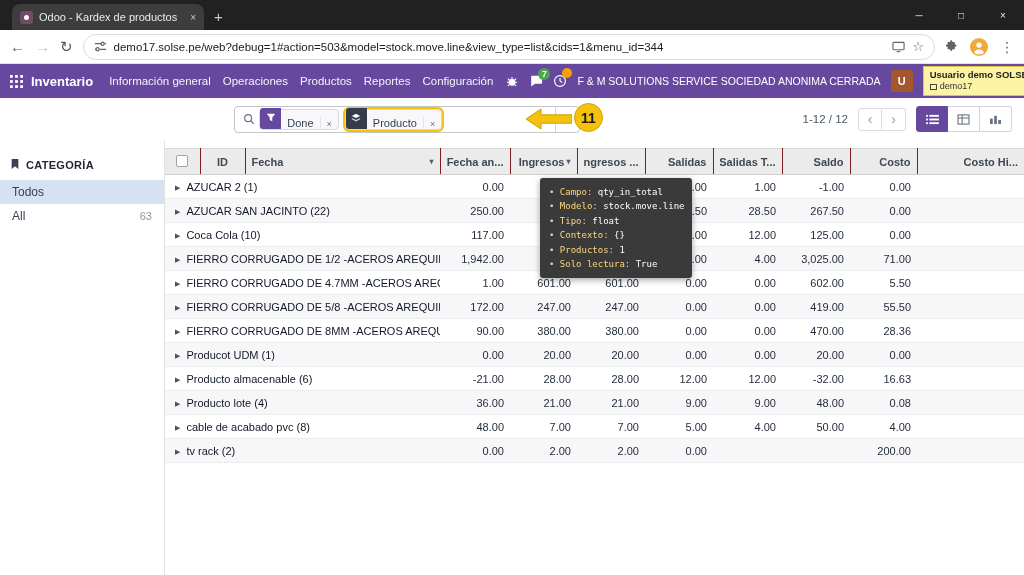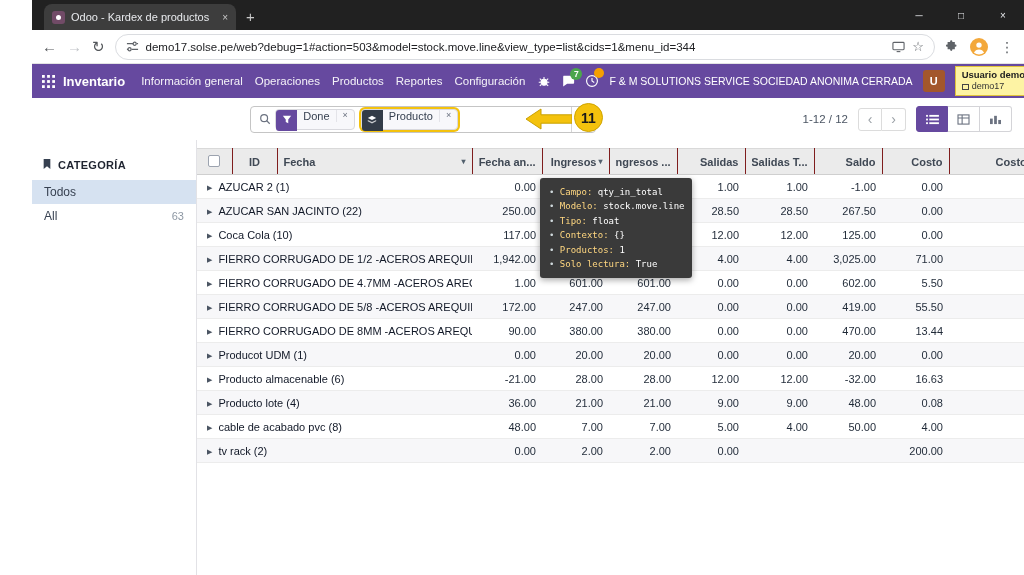--- a/index.html
+++ b/index.html
@@ -1,18 +1,18 @@
 <!DOCTYPE html>
 <html><head>
 <meta charset="utf-8">
 <style>
   * { box-sizing: border-box; margin: 0; padding: 0; }
   html,body { width:1024px; height:575px; overflow:hidden; }
   body { font-family:"Liberation Sans", sans-serif; background:#fff; }
-  .screen { position:relative; width:1024px; height:476px;padding-left:32px; }
+  .screen { position:relative; width:1024px; height:476px; }
 
   
   .titlebar { height:30px; background:#212121; display:flex; align-items:flex-end; }
   .tab { margin-left:12px; height:26px; width:192px; background:#3d3d3d; border-radius:8px 8px 0 0;
          display:flex; align-items:center; padding:0 8px; gap:6px; color:#e8eaed; font-size:11px; }
   .favicon { width:13px; height:13px; border-radius:3px; background:#714B67; display:flex; align-items:center; justify-content:center; flex:none; }
   .fav-dot { width:5px; height:5px; border-radius:50%; background:#fff; }
   .tab-title { flex:1; white-space:nowrap; overflow:hidden; }
   .tab-close { font-size:10px; color:#c9c9c9; }
   .new-tab { color:#c9c9c9; font-size:15px; margin:0 0 5px 10px; }
@@ -51,21 +51,21 @@
   
   .control-panel { height:42px; display:flex; align-items:center; padding:0 12px; background:#fff; }
   .cp-left { display:flex; align-items:center; gap:8px; min-width:225px; }
   .page-title { font-size:15px; font-weight:500; color:#374151; }
   .gear { color:#52525b; font-size:13px; }
   .cp-center { flex:1; display:flex; justify-content:center; }
   .searchbox { width:346px; height:27px; border:1px solid #c5c5c5; border-radius:4px; display:flex; align-items:center;
                padding-left:8px; background:#fff; }
   .search-ico { display:flex; align-items:center; margin-right:4px; }
   .facets { display:flex; align-items:center; gap:6px; flex:1; }
-  .facet { display:flex; align-items:flex-start; height:21px; border:1px solid #d9d9de; background:#f8f8fb; border-radius:4px; }
+  .facet { display:flex; align-items:flex-end; height:21px; border:1px solid #d9d9de; background:#f8f8fb; border-radius:4px; }
   .facet-icon { width:21px; height:21px; border-radius:3px 0 0 3px; display:flex; align-items:center; justify-content:center; flex:none; }
   .facet-icon.filter { background:#66499f; }
   .facet-icon.groupby { background:#333c48; }
   .facet-label { font-size:11px; color:#374151; padding:0 6px; border-right:1px solid #e4e4e9; }
   .facet-x { font-size:9px; color:#6b7280; padding:0 6px; }
   .facet-hl { box-shadow:0 0 0 2px #f4c20d; }
   .search-caret { margin-left:auto; width:24px; height:25px; border-left:1px solid #d5d5d5; display:flex; align-items:center;
                   justify-content:center; color:#6b7280; font-size:10px; }
   .cp-right { display:flex; align-items:center; gap:10px; }
   .pager-text { font-size:11.5px; color:#4b5563; white-space:nowrap; }
@@ -468,21 +468,21 @@
               <td class="num-cell"></td>
             </tr>
             <tr class="group-row">
               <td class="name-cell" colspan="3"><span class="row-caret">▶</span><span class="row-name">FIERRO CORRUGADO DE 8MM -ACEROS AREQUIPA (2)</span></td>
               <td class="num-cell">90.00</td>
               <td class="num-cell">380.00</td>
               <td class="num-cell">380.00</td>
               <td class="num-cell">0.00</td>
               <td class="num-cell">0.00</td>
               <td class="num-cell">470.00</td>
-              <td class="num-cell">13.44</td>
+              <td class="num-cell">28.36</td>
               <td class="num-cell"></td>
             </tr>
             <tr class="group-row">
               <td class="name-cell" colspan="3"><span class="row-caret">▶</span><span class="row-name">Producot UDM (1)</span></td>
               <td class="num-cell">0.00</td>
               <td class="num-cell">20.00</td>
               <td class="num-cell">20.00</td>
               <td class="num-cell">0.00</td>
               <td class="num-cell">0.00</td>
               <td class="num-cell">20.00</td>

